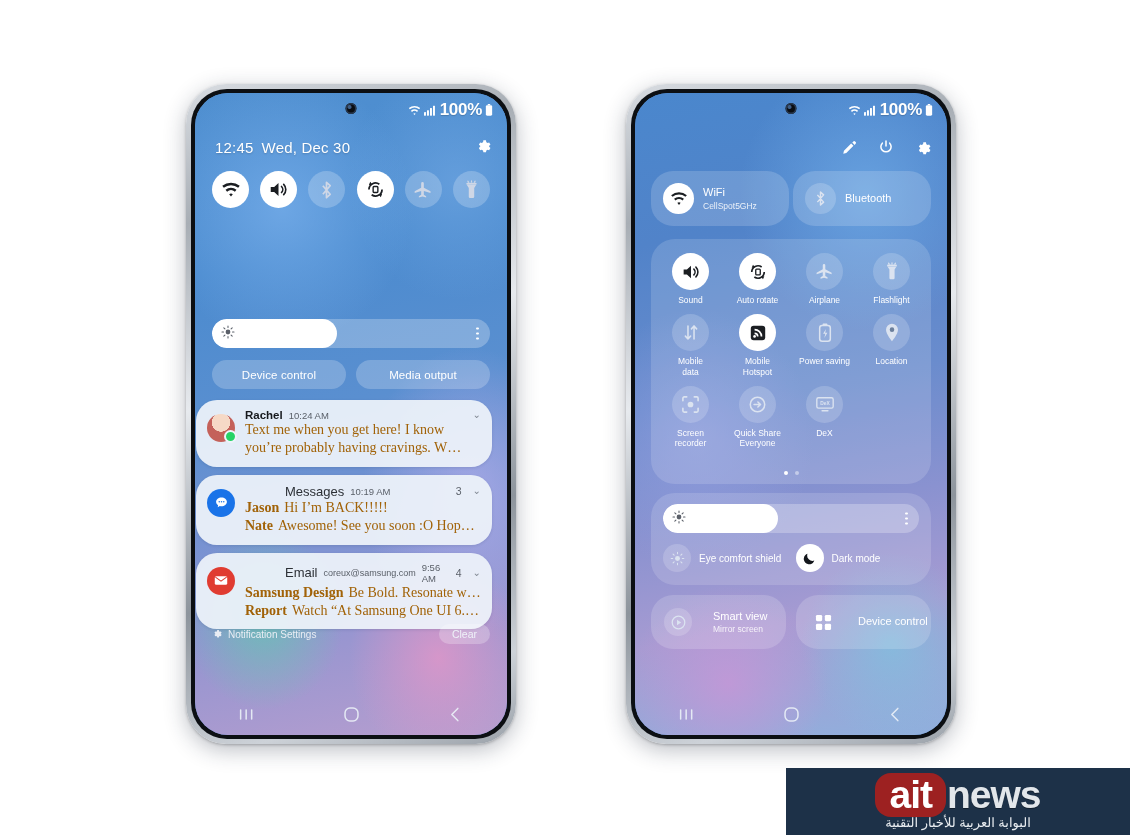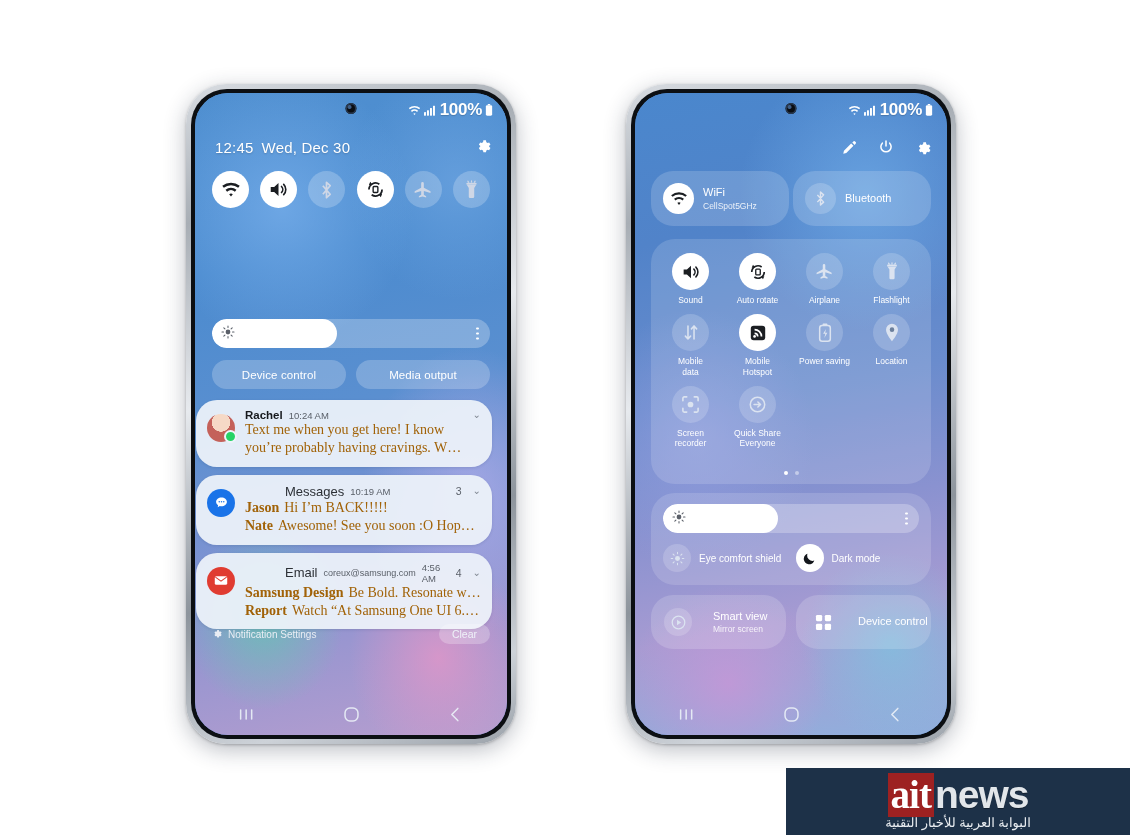--- a/index.html
+++ b/index.html
@@ -228,22 +228,22 @@
 
   
   .watermark {
     position:absolute; left:786px; top:768px; width:344px; height:67px;
     background:#1d3148; overflow:hidden;
     display:flex; flex-direction:column; align-items:center; justify-content:center;
   }
   .wm-logo { display:flex; align-items:center; height:44px; }
   .wm-ait {
     background:#9d2121; color:#fff; font-size:39px; font-weight:700;
-    font-family:Liberation Serif, serif; letter-spacing:-1px;
-    padding:0 3px; line-height:44px;
+    font-family:Liberation Sans, sans-serif; letter-spacing:-1px;
+    padding:0 14px; line-height:44px;border-radius:16px;
   }
   .wm-news {
     color:#e2e6ea; font-size:39px; font-weight:700; letter-spacing:-1px;
     line-height:44px; padding-left:1px;
     text-shadow:0 1px 0 rgba(0,0,0,.35);
   }
   .wm-ar { color:#e8ecf0; font-size:13px; direction:rtl; margin-top:-2px; }
 </style>
 </head>
 <body>
@@ -410,21 +410,21 @@
               <div class="nav-avatar" style="background:#e03c31;display:flex;align-items:center;justify-content:center;">
                 <svg width="14" height="11" viewBox="0 0 18 13">
                     <rect x="1" y="1" width="16" height="11" rx="2" fill="#fff"></rect>
                     <path d="M1.8 2.2L9 7.4l7.2-5.2" stroke="#e03c31" stroke-width="1.4" fill="none"></path>
                   </svg>
               </div>
               <div class="nbody">
                 <div class="nhead">
                   <span class="app">Email</span>
                   <span class="mail">coreux@samsung.com</span>
-                  <span class="tm">4:56 AM</span>
+                  <span class="tm">9:56 AM</span>
                   <span class="cnt">4</span>
                   <span class="chev">⌄</span>
                 </div>
                 <div class="nline">
                   <span class="sender">Samsung Design</span><span>Be Bold. Resonate w…</span>
                 </div>
                 <div class="nline">
                   <span class="sender">Report</span><span>Watch “At Samsung One UI 6.0…</span>
                 </div>
               </div>
@@ -657,20 +657,30 @@
                 <div class="gic off">
                   <svg width="19" height="19" viewBox="0 0 20 20">
                       <circle cx="10" cy="10" r="7.6" fill="none" stroke="#dbe3f0" stroke-width="1.6"></circle>
                       <path d="M6.4 10h6.4M10.4 7.3L13.2 10l-2.8 2.7" fill="none" stroke="#dbe3f0" stroke-width="1.6" stroke-linecap="round" stroke-linejoin="round"></path>
                     </svg>
                 </div>
                 <div class="glab" style="white-space:pre-line">Quick Share
 Everyone</div>
               </div>
 
+              <div class="gcell">
+                <div class="gic off">
+                  <svg width="20" height="17" viewBox="0 0 22 18">
+                      <rect x="2" y="1.6" width="18" height="11.4" rx="1.8" fill="none" stroke="#dbe3f0" stroke-width="1.5"></rect>
+                      <text x="11" y="9.6" font-size="5.4" font-family="Liberation Sans, sans-serif" fill="#dbe3f0" text-anchor="middle" font-weight="700">DeX</text>
+                      <rect x="7" y="15" width="8" height="1.6" rx=".8" fill="#dbe3f0"></rect>
+                    </svg>
+                </div>
+                <div class="glab">DeX</div>
+              </div>
 
             </div>
             <div class="page-dots">
               <i class="act"></i>
               <i></i>
             </div>
           </div>
 
           <div class="bright-card">
             <div class="slider">

